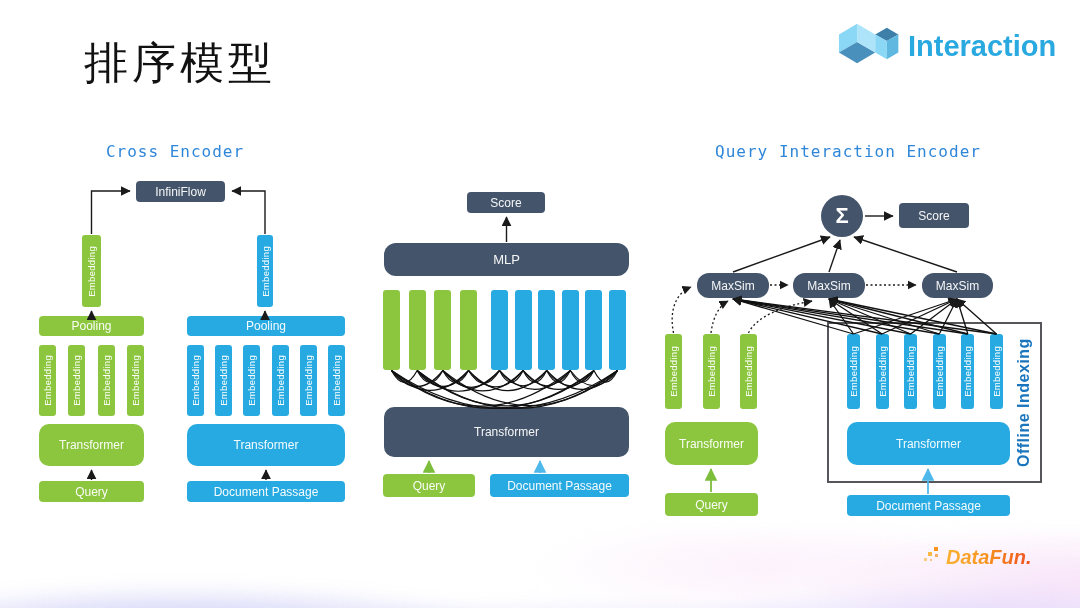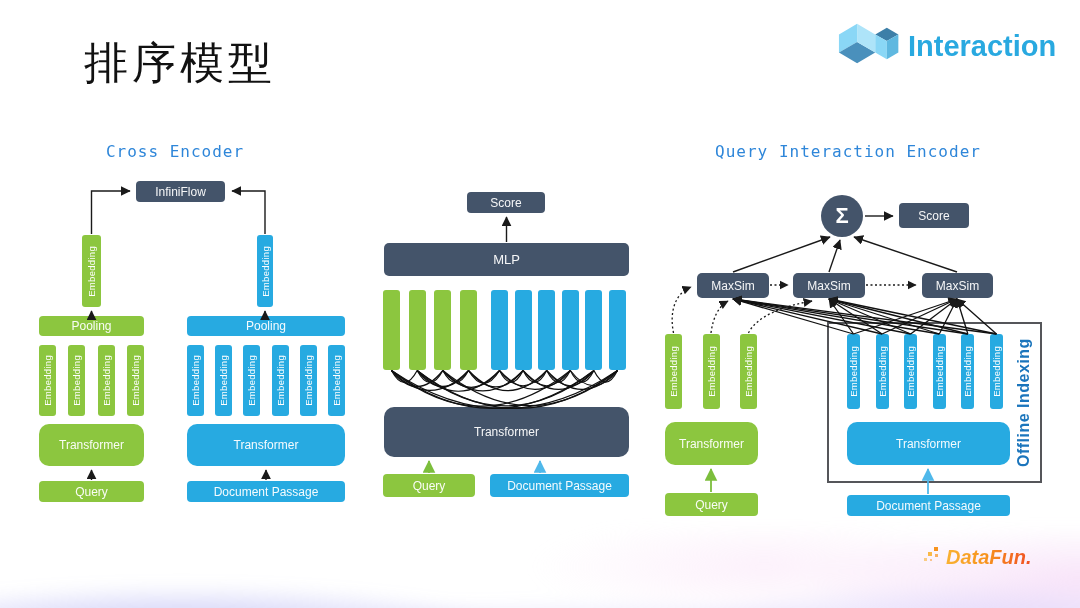--- a/index.html
+++ b/index.html
@@ -16,21 +16,21 @@
   .section-title{position:absolute;top:142px;text-align:center;
                  font-family:"DejaVu Sans Mono","Liberation Mono",monospace;
                  font-size:16px;color:var(--sectionTitle);letter-spacing:1px;white-space:nowrap;}
   
   .node{position:absolute;display:flex;align-items:center;justify-content:center;
         color:rgba(255,255,255,.95);font-size:12px;border-radius:4px;line-height:1;}
   .dark{background:var(--dark);}
   .green{background:var(--green);}
   .blue{background:var(--blue);}
   .r10{border-radius:10px;}
-  .r6{border-radius:5px;}
+  .r6{border-radius:12px;}
   
   .bars{position:absolute;display:flex;justify-content:space-between;}
   .bar{border-radius:3px;display:flex;align-items:center;justify-content:center;}
   .bar.green{background:var(--green);}
   .bar.blue{background:var(--blue);}
   .bar span{writing-mode:vertical-rl;transform:rotate(180deg);color:#fff;font-size:9.5px;
             letter-spacing:.3px;white-space:nowrap;}
   
   #sigma{position:absolute;left:821px;top:195px;width:42px;height:42px;border-radius:50%;
          background:var(--dark);display:flex;align-items:center;justify-content:center;

